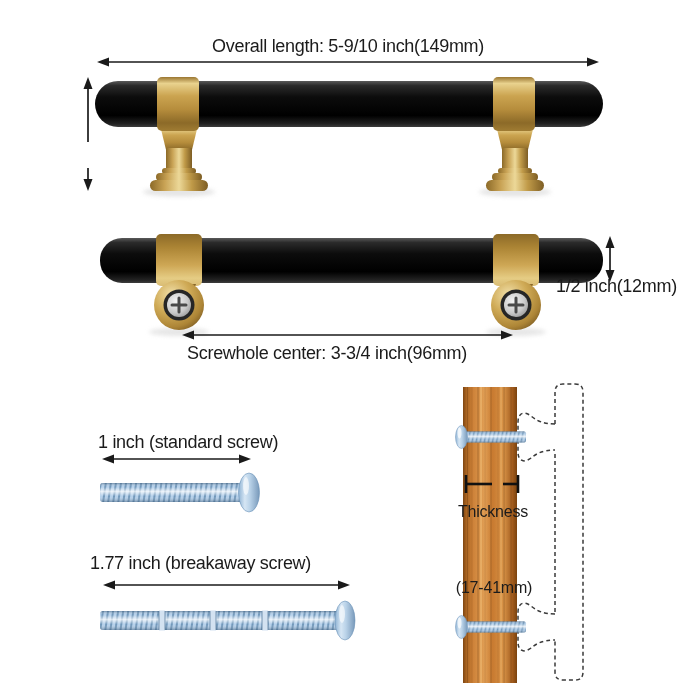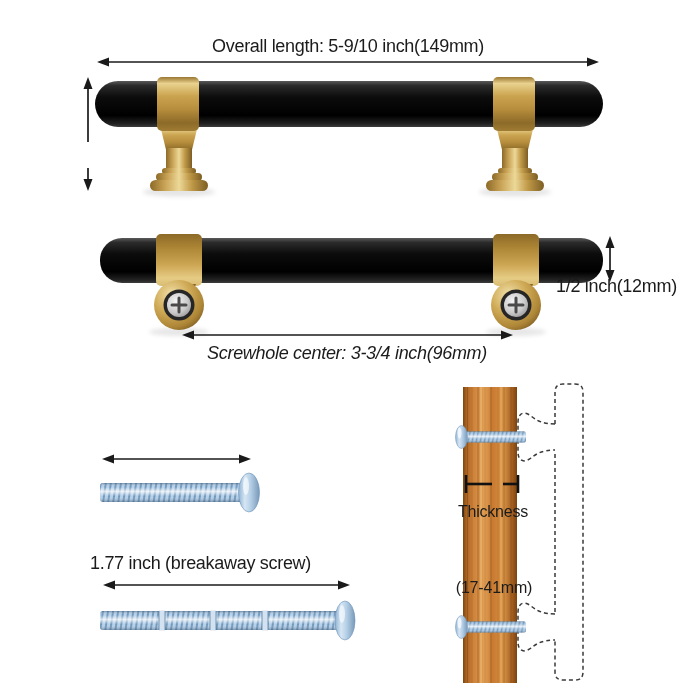--- a/index.html
+++ b/index.html
@@ -243,18 +243,19 @@
 <g>
   <rect x="464" y="621.5" width="62" height="11" rx="2" fill="url(#threadSmall)"></rect>
   <rect x="464" y="621.5" width="62" height="11" rx="2" fill="url(#shaftShade)"></rect>
   <ellipse cx="461.5" cy="627" rx="6" ry="11.5" fill="url(#headGrad)" stroke="#6d93b8" stroke-width="0.5"></ellipse>
   <ellipse cx="459.5" cy="623" rx="2" ry="5.5" fill="#ffffff" opacity="0.7"></ellipse>
 </g>
 </svg>
 
 <div class="dim center" style="left:348px;top:36px;">Overall length: 5-9/10 inch(149mm)</div>
 <div class="dim" style="left:556px;top:276px;">1/2 inch(12mm)</div>
-<div class="dim center" style="left:347px;top:343px;font-style:italic;">Screwhole center: 3-3/4 inch(96mm)</div>
+<div class="dim center" style="left:327px;top:343px;">Screwhole center: 3-3/4 inch(96mm)</div>
+<div class="dim" style="left:98px;top:432px;">1 inch (standard screw)</div>
 <div class="dim" style="left:90px;top:553px;">1.77 inch (breakaway screw)</div>
 <div class="dim bold center" style="left:493px;top:502px;">Thickness</div>
 <div class="dim bold center" style="left:494px;top:578px;">(17-41mm)</div>
 
 </div>
 
 </body></html>

